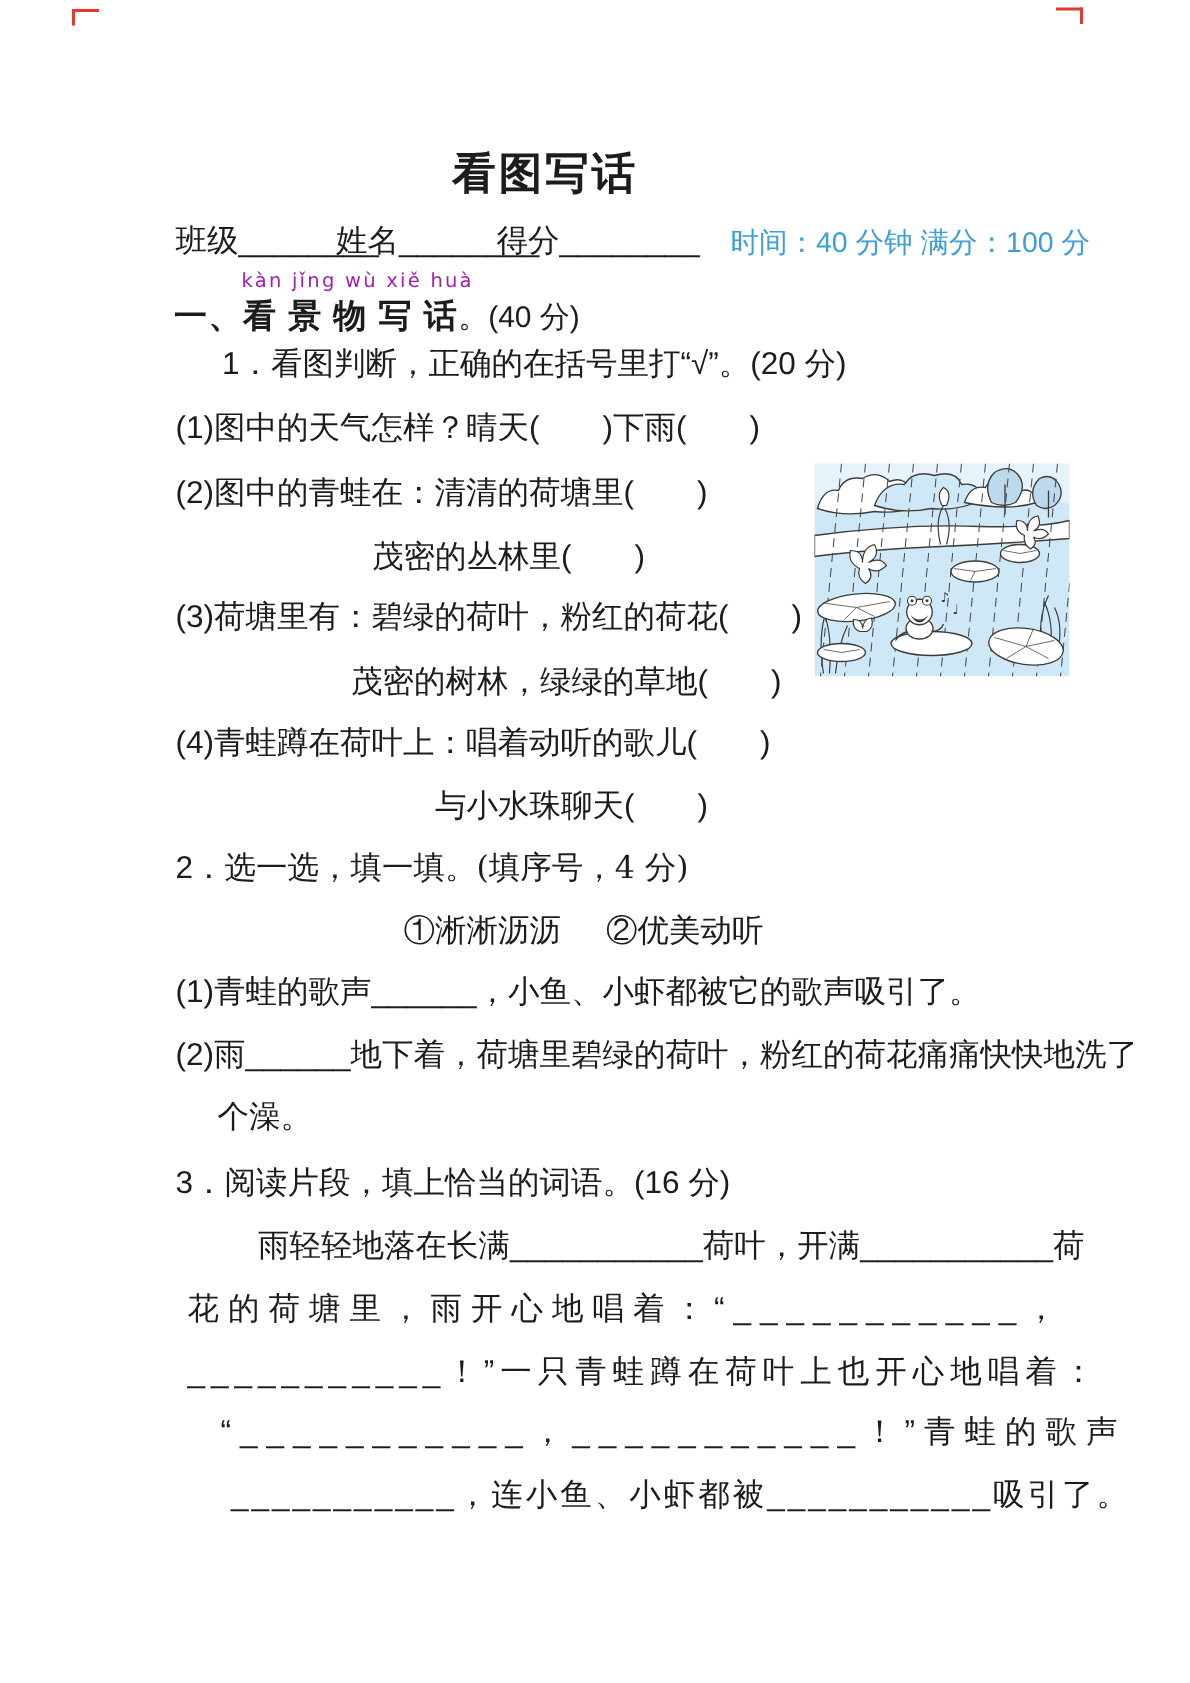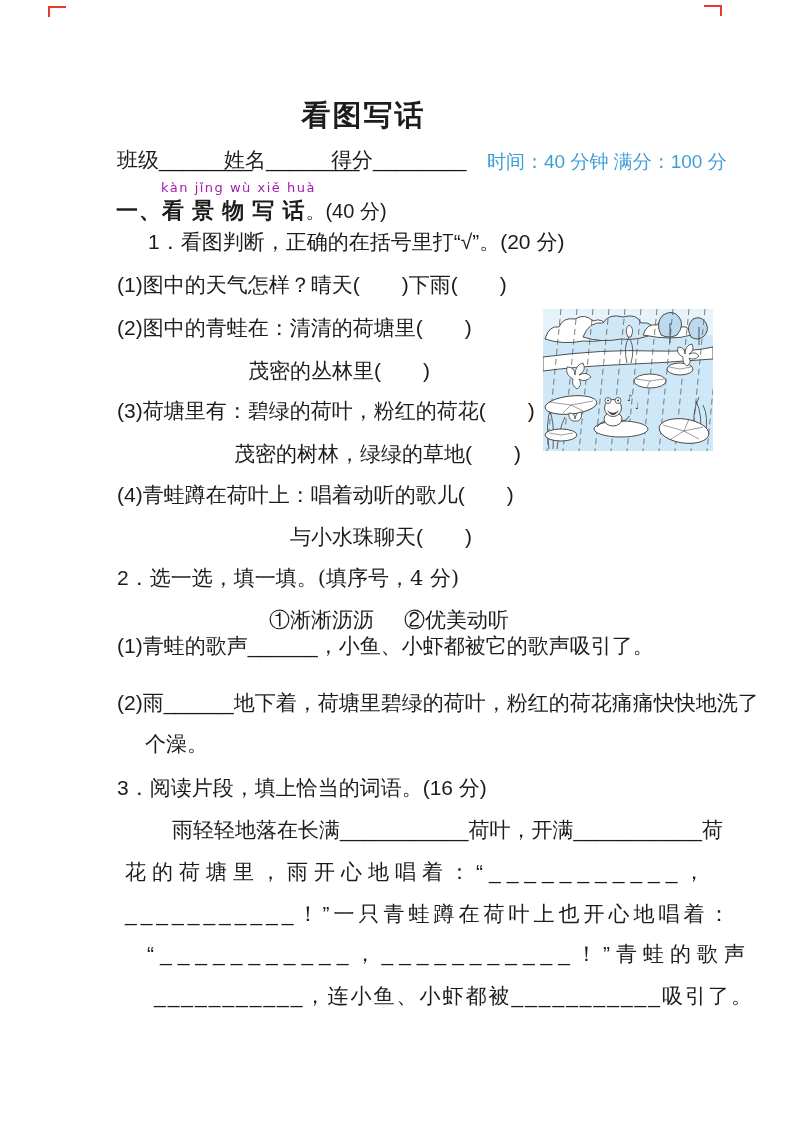--- a/index.html
+++ b/index.html
@@ -156,21 +156,21 @@
     </g>
 
     <g fill="#333333" font-size="9" font-family="DejaVu Sans, sans-serif">
       <text x="84" y="92">♪</text>
       <text x="92" y="100">♩</text>
     </g>
   </svg>
 
   <div class="abs bodyline" style="left:117px;top:564px;"><span>2．选一选，填一填。</span><span class="kaiti">(填序号，4 分)</span></div>
   <div class="abs bodyline kaiti" style="left:269px;top:606px;"><span>①淅淅沥沥</span><span class="opt-gap"></span><span>②优美动听</span></div>
-  <div class="abs bodyline" style="left:117px;top:632px;">(1)青蛙的歌声______，小鱼、小虾都被它的歌声吸引了。</div>
+  <div class="abs bodyline" style="left:117px;top:647px;">(1)青蛙的歌声______，小鱼、小虾都被它的歌声吸引了。</div>
   <div class="abs bodyline" style="left:117px;top:689px;">(2)雨______地下着，荷塘里碧绿的荷叶，粉红的荷花痛痛快快地洗了</div>
   <div class="abs bodyline" style="left:145px;top:730px;">个澡。</div>
 
   <div class="abs bodyline" style="left:117px;top:774px;text-align:right;">3．阅读片段，填上恰当的词语。(16 分)</div>
   <div class="abs bodyline ls6" style="left:125px;top:858px;">花的荷塘里，雨开心地唱着：“___________，</div>
   <div class="abs bodyline" style="left:172px;top:816px;">雨轻轻地落在长满___________荷叶，开满___________荷</div>
   <div class="abs bodyline ls4" style="left:125px;top:900px;">___________！”一只青蛙蹲在荷叶上也开心地唱着：</div>
   <div class="abs bodyline ls6" style="left:147px;top:940px;">“___________，___________！”青蛙的歌声</div>
   <div class="abs bodyline ls2" style="left:126px;top:982px;">___________，连小鱼、小虾都被___________吸引了。</div>
 

